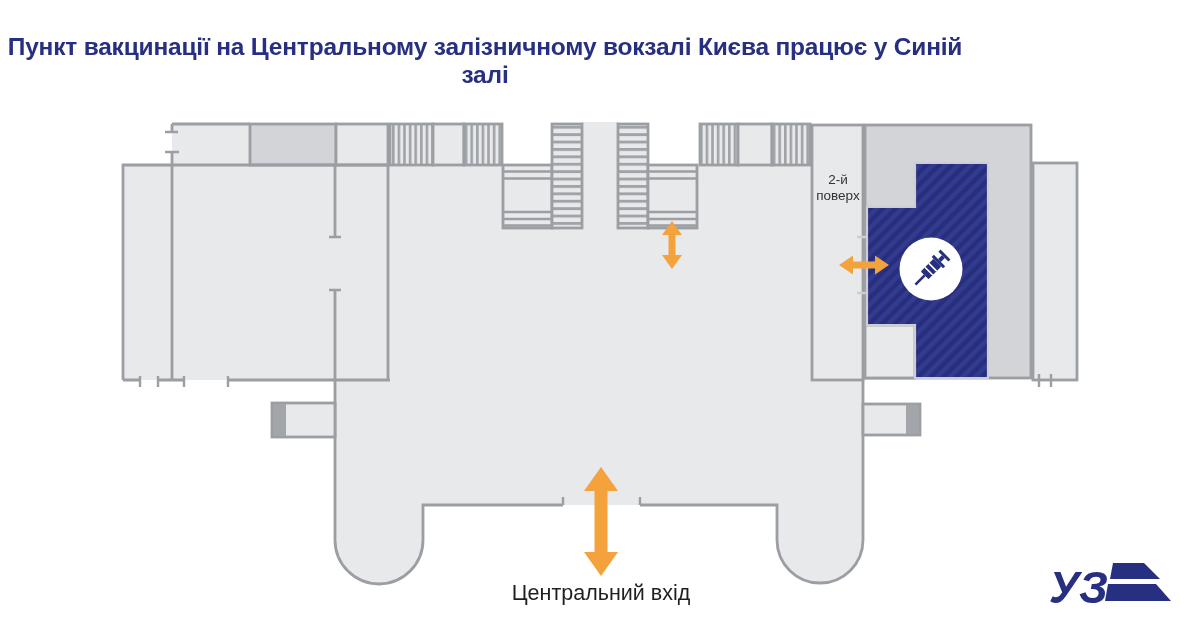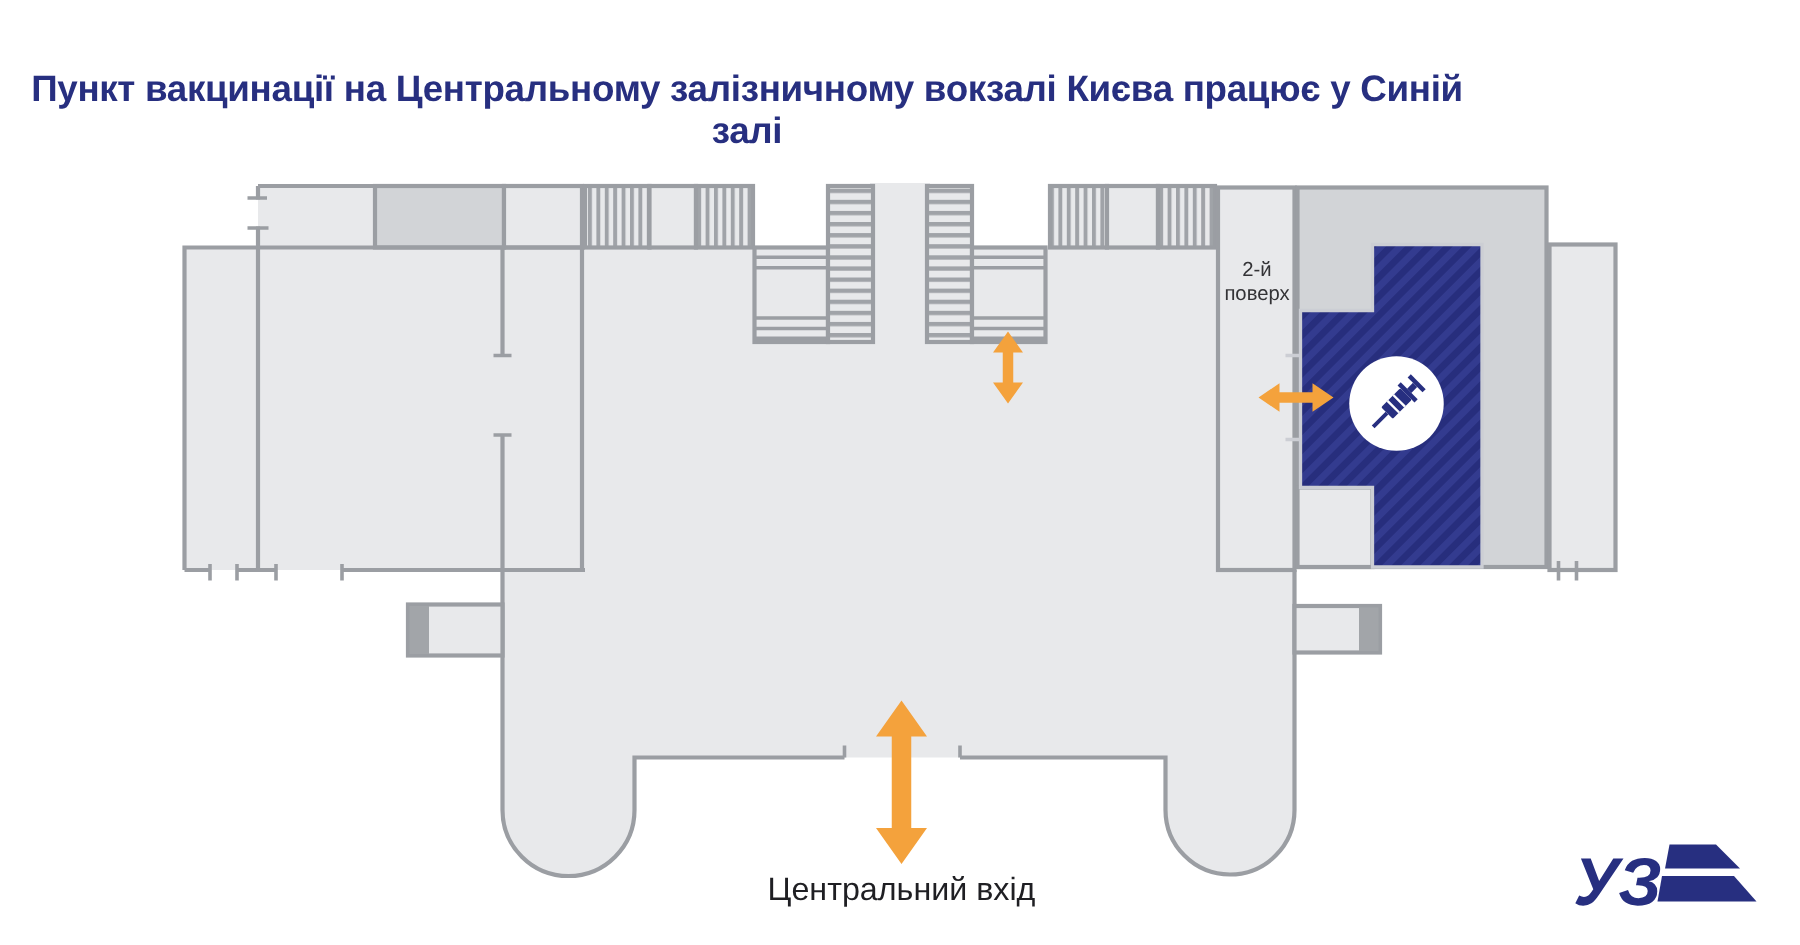--- a/index.html
+++ b/index.html
@@ -5,21 +5,21 @@
   :root{
     --navy:#272f80; --orange:#f4a23c; --floor:#e8e9eb; --room-dark:#d2d4d7;
     --wall:#9b9ea3; --hatch-dark:#272e7d; --hatch-light:#333b8f;
     --text-dark:#333336; --white:#ffffff;
   }
   html,body{margin:0;padding:0;}
   body{width:1200px;height:630px;background:var(--white);overflow:hidden;
        font-family:"Liberation Sans",sans-serif;}
   .stage{position:relative;width:1200px;height:630px;}
   h1.title{
-    position:absolute;top:33px;left:0;width:970px;margin:13px;
+    position:absolute;top:33px;left:0;width:970px;margin:0;
     text-align:center;font-size:24.5px;font-weight:bold;letter-spacing:-0.2px;
     color:var(--navy);
   }
   svg.plan{position:absolute;left:0;top:0;width:1200px;height:630px;}
   .floor{fill:var(--floor);}
   .dark{fill:var(--room-dark);}
   .wl{stroke:var(--wall);stroke-width:2.8;fill:none;}
   .wl2{stroke:var(--wall);stroke-width:2.4;fill:none;}
   .stroked{stroke:var(--wall);stroke-width:2.8;}
   .cap{fill:#a2a5a9;}

